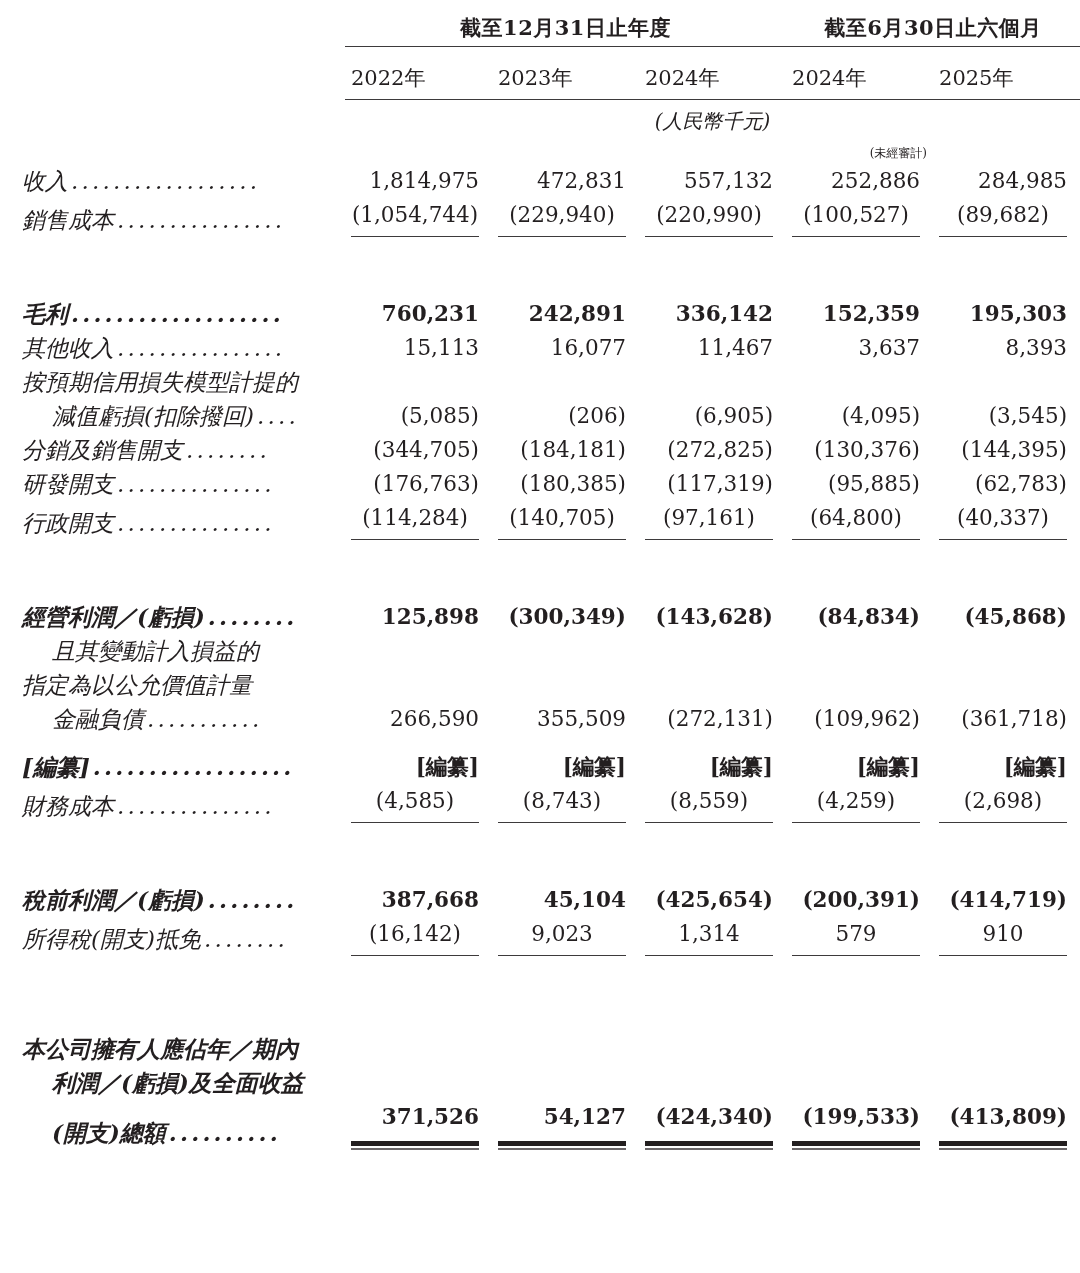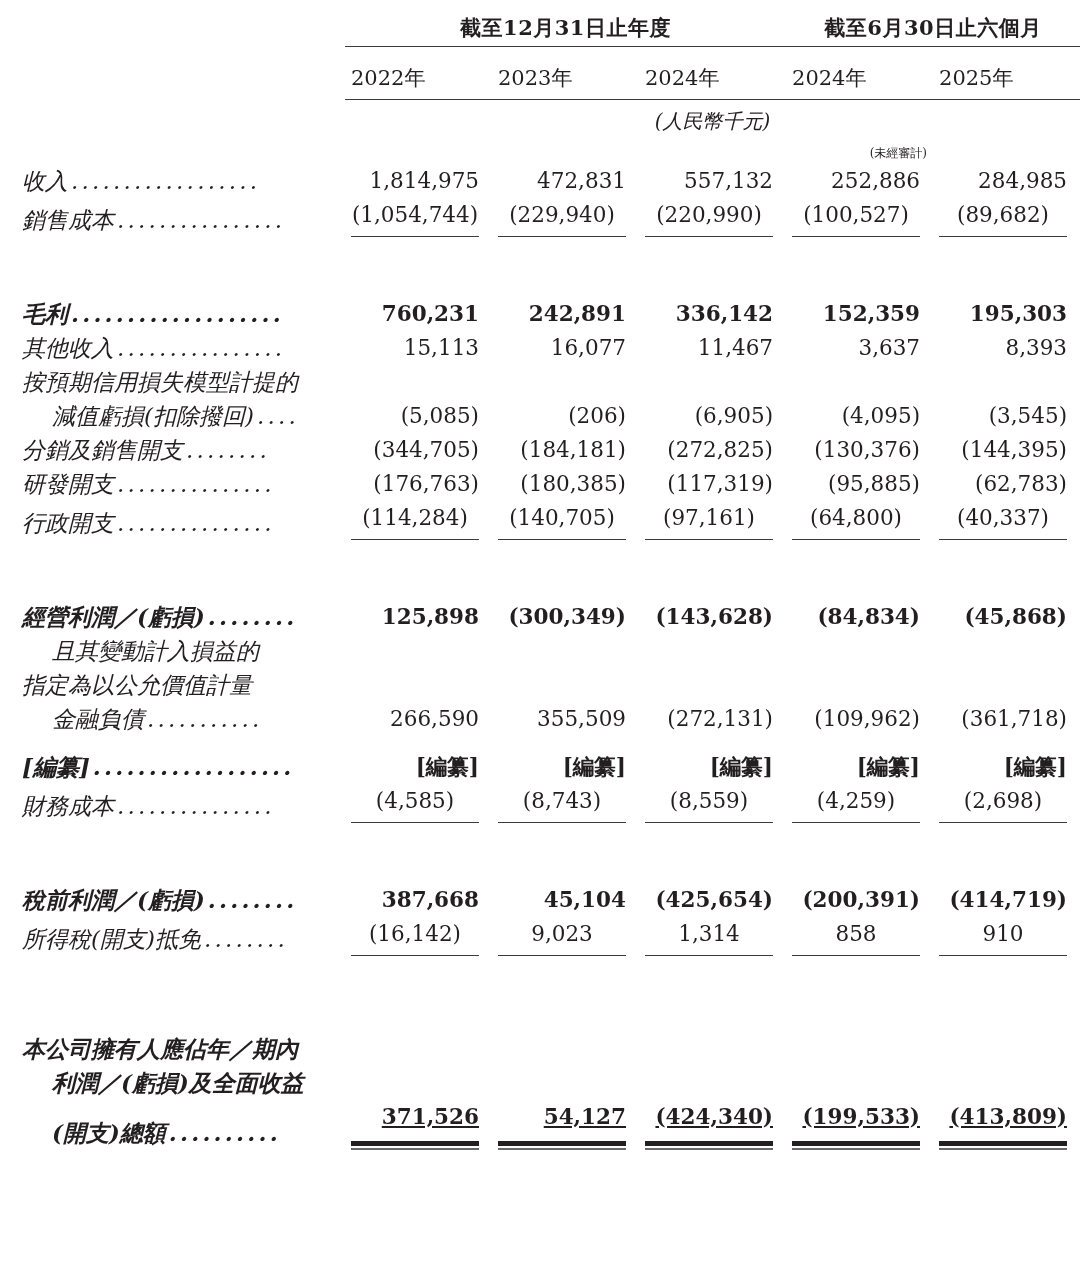--- a/index.html
+++ b/index.html
@@ -95,21 +95,21 @@
     padding: 0 13px 0 6px !important;
     vertical-align: bottom;
   }
   .num.bold { font-weight: 700; }
 
   tr.gap-sm td { height: 14px; padding: 0 !important; }
   tr.gap-md td { height: 30px; padding: 0 !important; }
   tr.gap-lg td { height: 38px; padding: 0 !important; }
 
   
-  .dbl-wrap { padding: 0 13px 0 6px !important; text-decoration: underline; }
+  .dbl-wrap { padding: 0 13px 0 6px !important; }
   .dbl {
     margin-top: 7px;
     height: 9px;
     border-top: 5px solid #231f20;
     border-bottom: 2px solid #6b6769;
   }
   td.rule-pad { padding: 0 13px 0 6px !important; text-align: center; }
   .rule-line {
     margin-top: 4px;
     border-top: 1.6px solid #3d3a3b;
@@ -351,21 +351,21 @@
           <td class="num bold"><span>45,104</span></td>
           <td class="num bold"><span>(425,654)</span></td>
           <td class="num bold"><span>(200,391)</span></td>
           <td class="num bold"><span>(414,719)</span></td>
         </tr>
         <tr class="data">
           <td class="lbl"><span class="txt">所得稅(開支)抵免</span><span class="dots">........</span></td>
           <td class="num rule-pad"><span>(16,142)</span><div class="rule-line"></div></td>
           <td class="num rule-pad"><span>9,023</span><div class="rule-line"></div></td>
           <td class="num rule-pad"><span>1,314</span><div class="rule-line"></div></td>
-          <td class="num rule-pad"><span>858</span><div class="rule-line"></div></td>
+          <td class="num rule-pad"><span>579</span><div class="rule-line"></div></td>
           <td class="num rule-pad"><span>910</span><div class="rule-line"></div></td>
         </tr>
         <tr class="gap gap-lg">
           <td></td>
           <td></td>
           <td></td>
           <td></td>
           <td></td>
           <td></td>
         </tr>

